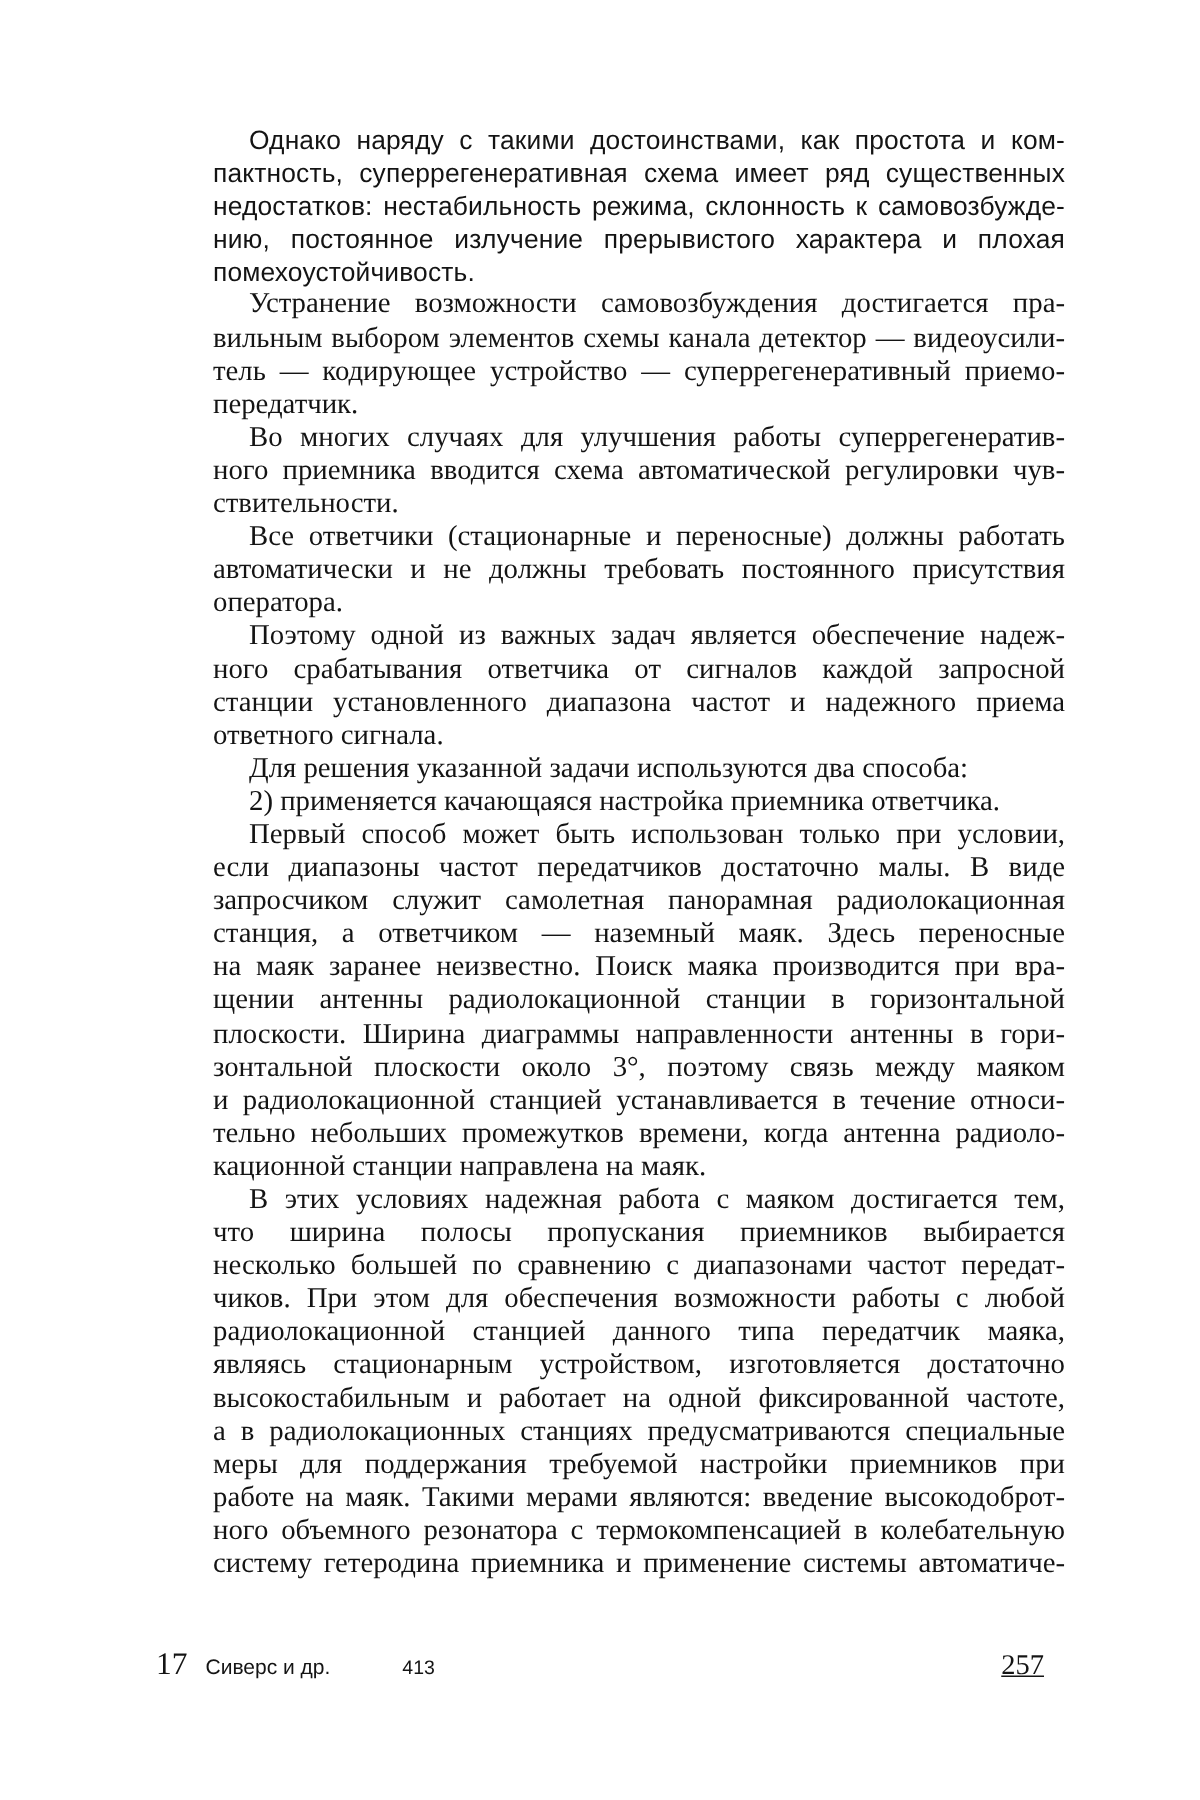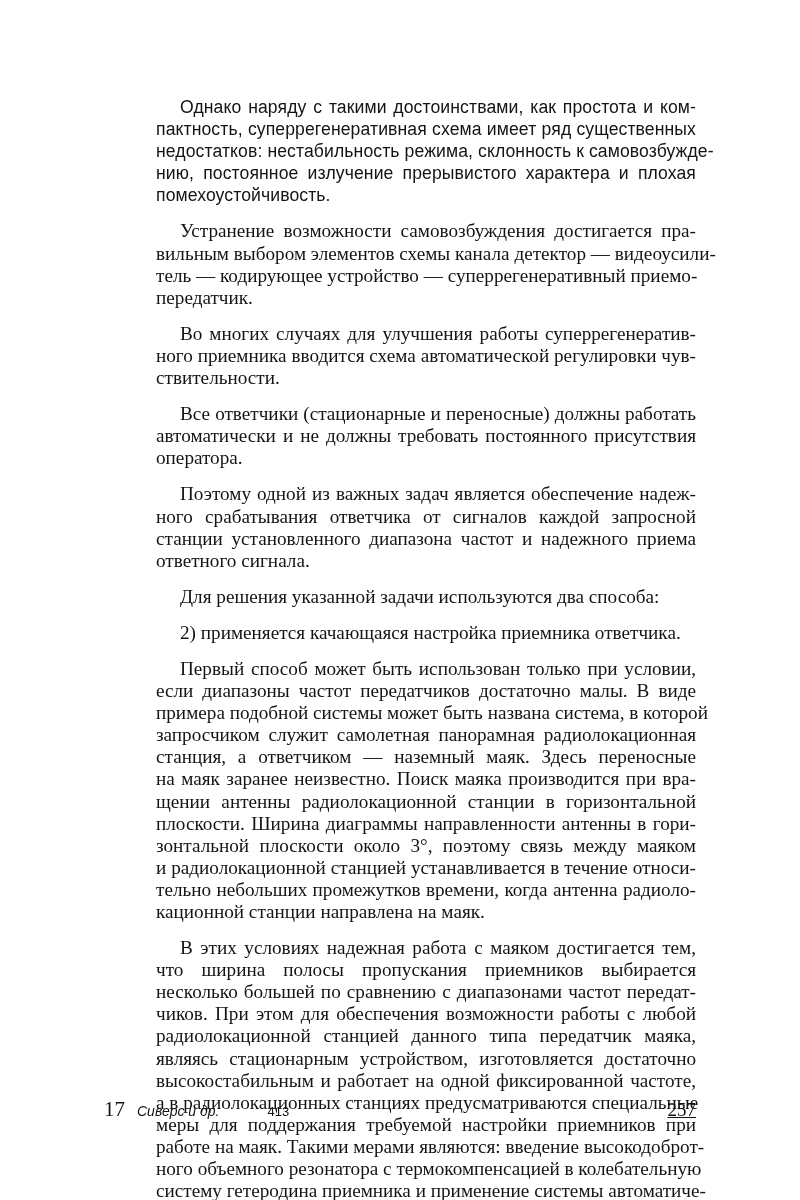--- a/index.html
+++ b/index.html
@@ -9,37 +9,37 @@
     left: 118px;
     top: 82px;
     width: 592px;
     font-family: "Liberation Serif", "DejaVu Serif", serif;
     font-size: 19.2px;
     line-height: 22.1px;
     color: #141414;
     text-align: justify;
     hyphens: manual;
   }
-  .para { margin: 14px; text-indent: 24px; }
+  .para { margin: 0; text-indent: 24px; }
   .para.first { font-family: "Liberation Sans", "DejaVu Sans", sans-serif; font-size: 17.6px; letter-spacing: 0.1px; }
   .line { display: block; text-align: justify; text-align-last: justify; white-space: nowrap; }
   .line.last { text-align-last: left; }
   .line.indent { padding-left: 24px; }
   .footer {
     position: absolute;
     left: 104px;
     top: 1097px;
     width: 592px;
     font-family: "Liberation Serif", "DejaVu Serif", serif;
     color: #141414;
     display: flex;
     align-items: baseline;
   }
   .sig-num { font-size: 21px; margin-right: 12px; }
-  .sig-text { font-family: "Liberation Sans", "DejaVu Sans", sans-serif; font-size: 14px; margin-right: 12px; font-style: italic; }
+  .sig-text { font-family: "Liberation Sans", "DejaVu Sans", sans-serif; font-size: 14px; margin-right: 12px; }
   .sig-code { font-family: "Liberation Sans", "DejaVu Sans", sans-serif; font-size: 13px; padding-left: 36px; }
   .page-num { margin-left: auto; font-size: 19px; text-decoration: underline; }
 </style>
 </head>
 <body>
 
 <div class="page">
   <div id="para-container">
       <div class="para first">
         <span class="line indent">Однако наряду с такими достоинствами, как простота и ком-</span>
@@ -72,21 +72,20 @@
       </div>
       <div class="para">
         <span class="line indent last">Для решения указанной задачи используются два способа:</span>
       </div>
       <div class="para">
         <span class="line indent last">2) применяется качающаяся настройка приемника ответчика.</span>
       </div>
       <div class="para">
         <span class="line indent">Первый способ может быть использован только при условии,</span>
         <span class="line">если диапазоны частот передатчиков достаточно малы. В виде</span>
-        <span class="line">примера подобной системы может быть названа система, в которой</span>
         <span class="line">запросчиком служит самолетная панорамная радиолокационная</span>
         <span class="line">станция, а ответчиком — наземный маяк. Здесь переносные</span>
         <span class="line">на маяк заранее неизвестно. Поиск маяка производится при вра-</span>
         <span class="line">щении антенны радиолокационной станции в горизонтальной</span>
         <span class="line">плоскости. Ширина диаграммы направленности антенны в гори-</span>
         <span class="line">зонтальной плоскости около 3°, поэтому связь между маяком</span>
         <span class="line">и радиолокационной станцией устанавливается в течение относи-</span>
         <span class="line">тельно небольших промежутков времени, когда антенна радиоло-</span>
         <span class="line last">кационной станции направлена на маяк.</span>
       </div>

